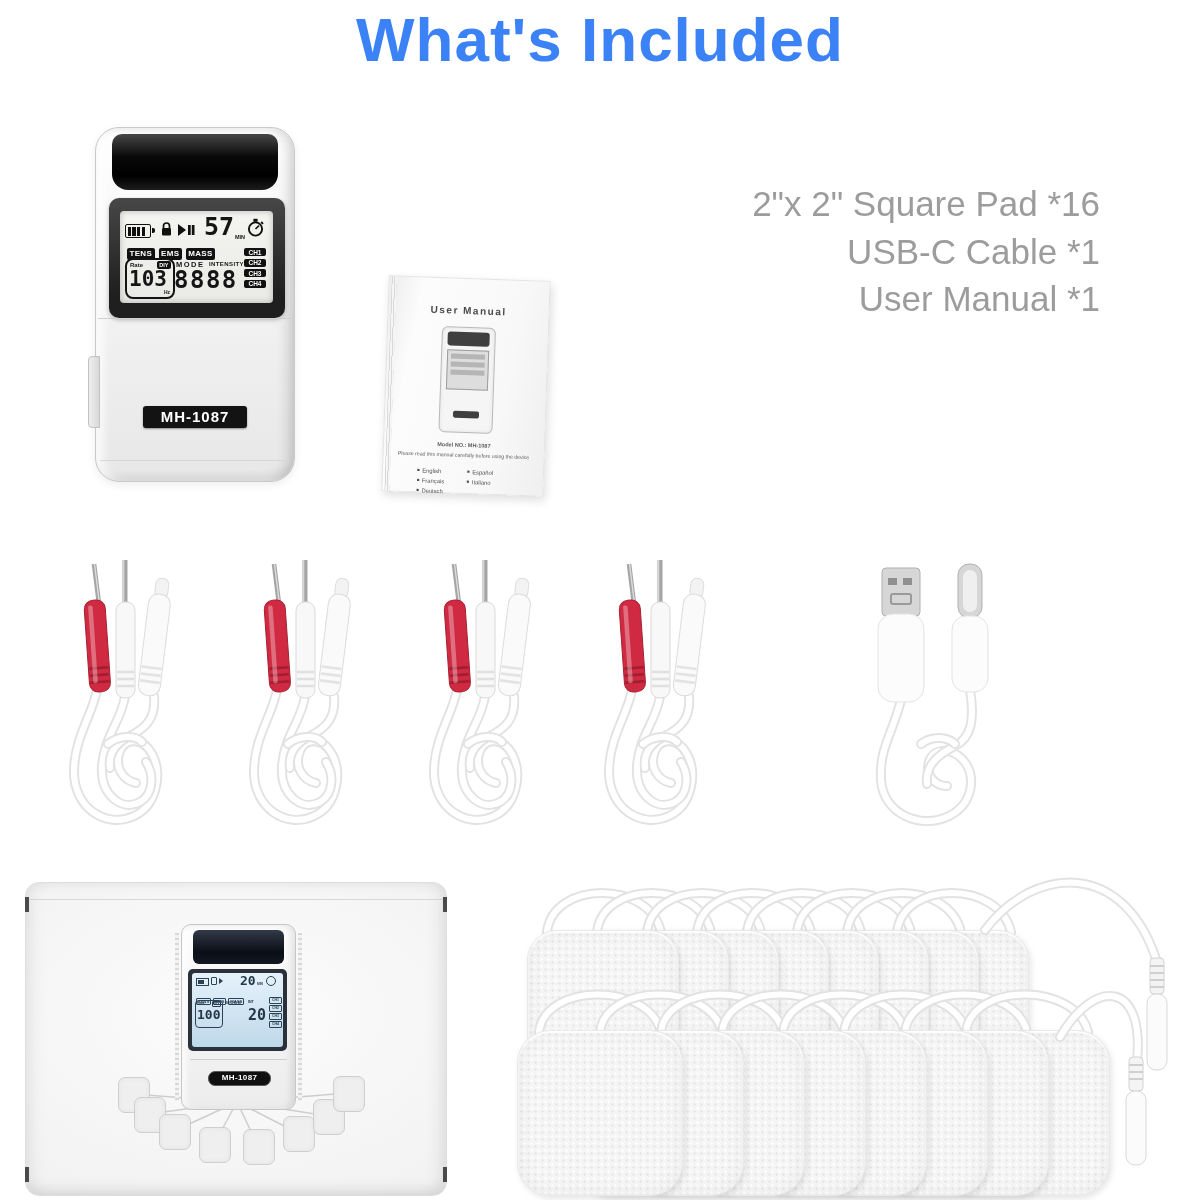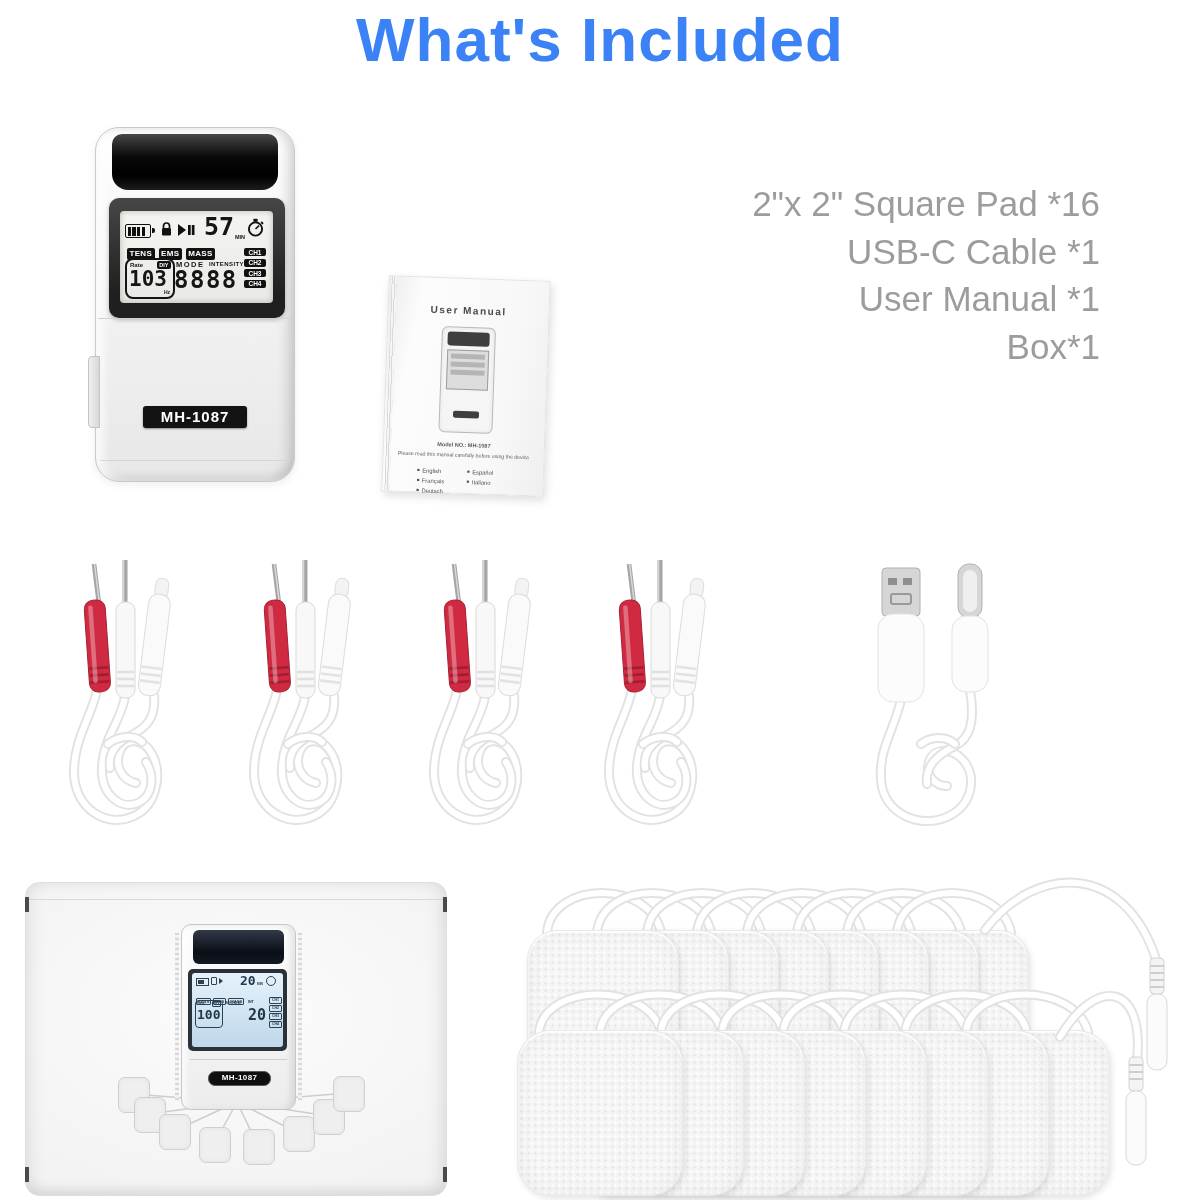--- a/index.html
+++ b/index.html
@@ -143,21 +143,20 @@
 <body>
 
 <div class="canvas">
 
   <div class="title">What's Included</div>
 
   <div class="list">
     <div>2"x 2" Square Pad *16</div>
     <div>USB-C Cable *1</div>
     <div>User Manual *1</div>
-    <div>Box*1</div>
   </div>
 
   <div class="device">
     <div class="device-top"></div>
     <div class="lcd">
       <div class="screen">
         <span class="bat">
             <i></i>
             <i></i>
             <i></i>

